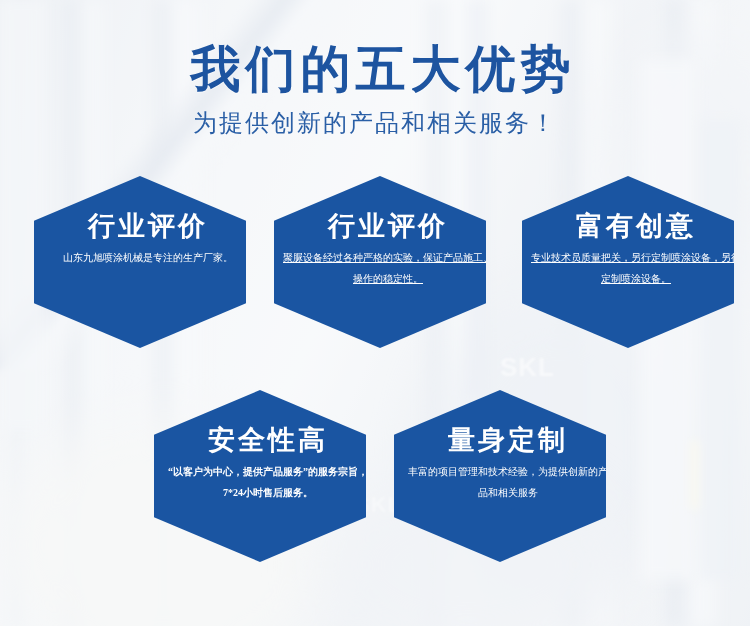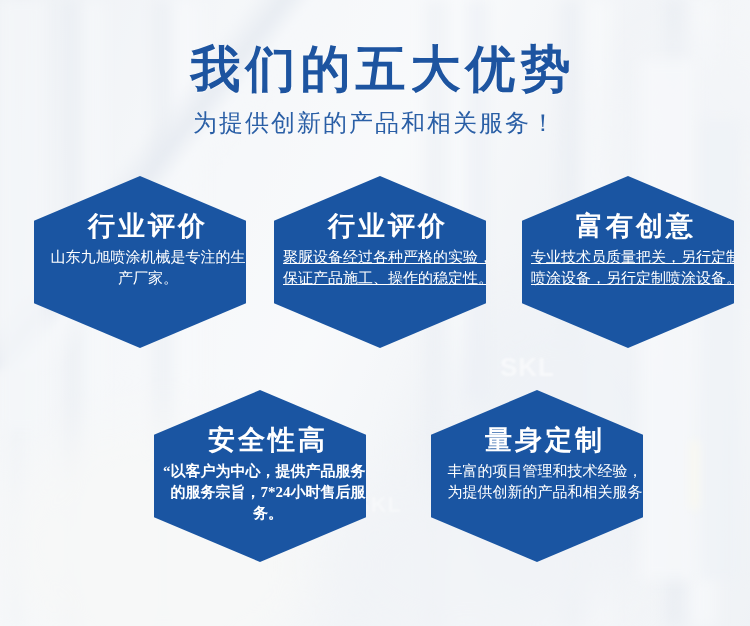--- a/index.html
+++ b/index.html
@@ -182,37 +182,37 @@
     font-size: 27px;
     line-height: 32px;
     letter-spacing: 3px;
     color: #ffffff;
     margin: 0;
     white-space: nowrap;
   }
   .hex-desc {
     font-family: "Liberation Serif", "DejaVu Serif", serif;
     font-weight: 400;
-    font-size: 15px;
+    font-size: 10px;
     line-height: 21px;
     letter-spacing: 0px;
     color: #ffffff;
     margin: 5px 0 0 0;
     padding: 0 7px;
     box-sizing: border-box;
     text-align: center;
   }
 
   
   .hex-1 { left: 34px;  top: 176px; }
   .hex-2 { left: 274px; top: 176px; }
   .hex-3 { left: 514px; top: 176px; margin-left: 8px; }
   
   .hex-4 { left: 154px; top: 390px; }
-  .hex-5 { left: 394px; top: 390px; margin-left: 37px; }
+  .hex-5 { left: 394px; top: 390px; }
 
   .hex-1 .hex-inner,
   .hex-2 .hex-inner,
   .hex-3 .hex-inner,
   .hex-4 .hex-inner,
   .hex-5 .hex-inner { top: 34px; }
 
   .hex-2 .hex-desc,
   .hex-3 .hex-desc { padding: 0 2px; text-decoration: underline; }
   .hex-4 .hex-desc { padding: 0 1px; font-weight: bold; }

